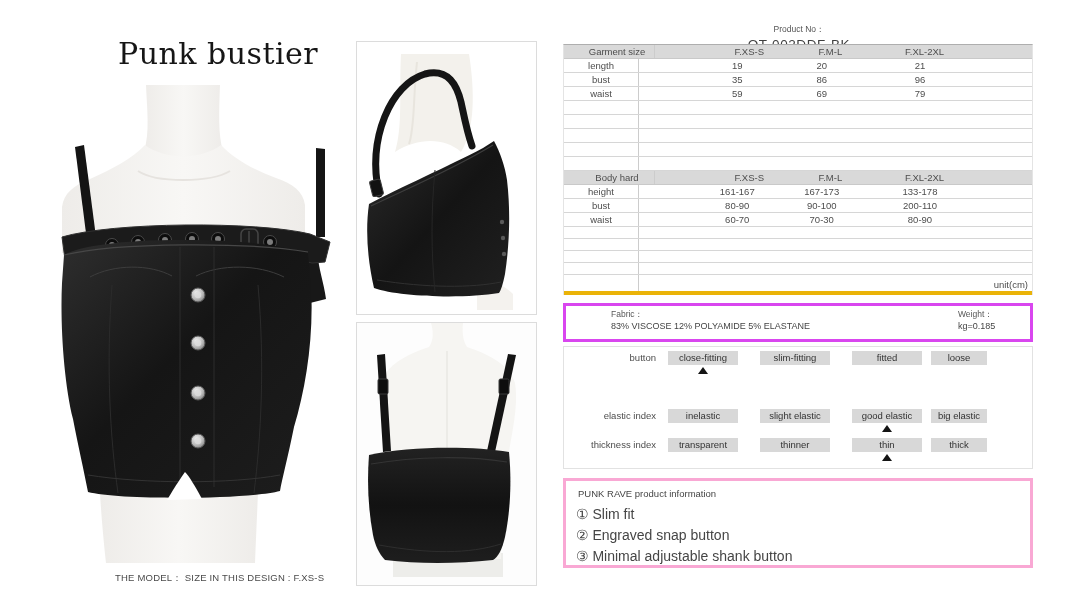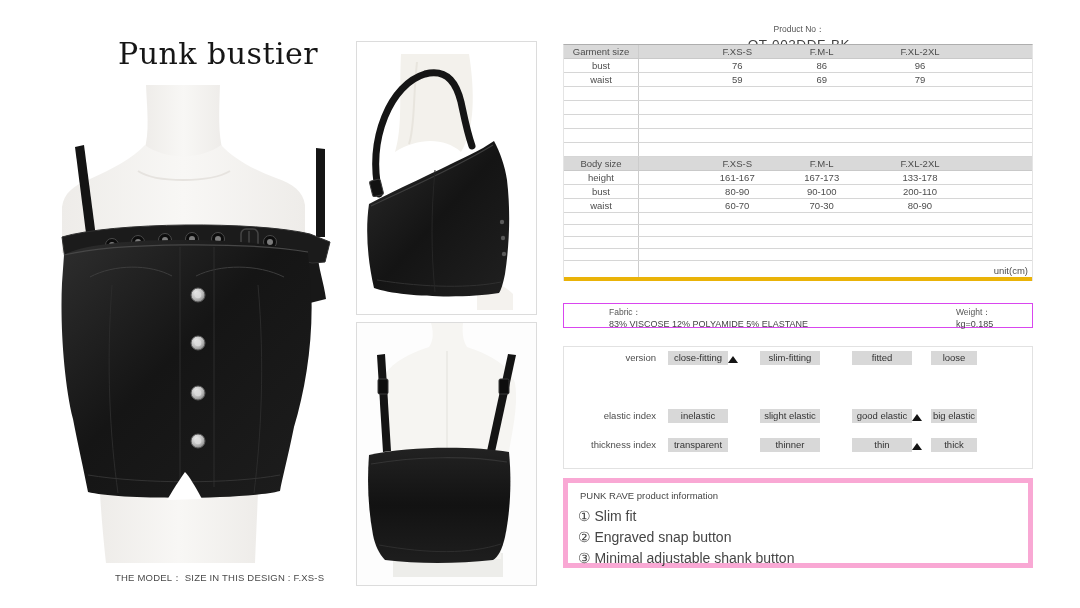--- a/index.html
+++ b/index.html
@@ -30,64 +30,64 @@
   #product-no { position:absolute; top:12px; left:0; width:100%; text-align:center;margin-top:12px; }
   #product-no .lbl { font-size:8.5px; color:#555; }
   #product-no .num { font-size:13.5px; color:#3f3f3f; letter-spacing:0.6px; margin-top:1px; }
 
   #size-table {
     position:absolute; top:44px; left:0; width:470px;
     border-top:1px solid #aeaeae; border-left:1px solid #e4e4e4; border-right:1px solid #e4e4e4;
   }
   .trow { display:flex; height:14px; border-bottom:1px solid #d6d6d6; }
   .trow.short { height:12px; }
-  .trow.header { background:#d9d9d9; border-bottom-color:#c9c9c9; }
+  .trow.header { background:#d9d9d9; border-bottom-color:#c9c9c9;padding-left:16px; }
   .tlabel {
     width:75px; border-right:1px solid #cccccc; text-align:center;
     font-size:9.5px; line-height:13px; color:#4d4d4d;
   }
   .tdata { flex:1; position:relative; font-size:9.5px; color:#4d4d4d; }
   .tdata span { position:absolute; transform:translateX(-50%); line-height:13px; white-space:nowrap; }
   .c1 { left:25%; } .c2 { left:46.5%; } .c3 { left:71.5%; }
   .unit-row { height:20px; border-bottom:4px solid #eab308; }
   .unit-row .tdata { text-align:right; padding-right:4px; line-height:19px; }
 
   #fabric-box {
-    position:absolute; top:303px; left:0; width:470px; height:25px;
-    border:1px solid #d946ef;
+    position:absolute; top:303px; left:0; width:470px; height:39px;
+    border:3px solid #d946ef;
   }
   #fabric-box .fl { position:absolute; left:45px; top:3px; }
   #fabric-box .fr { position:absolute; left:392px; top:3px; }
   #fabric-box .k { font-size:8.5px; color:#575757; line-height:1.35; }
   #fabric-box .v { font-size:9px; color:#454545; line-height:1.35; white-space:nowrap; }
 
   #attr-box {
     position:absolute; top:346px; left:0; width:470px; height:123px;
     border:1px solid #e2e2e2;
   }
   .attr-row { position:absolute; left:0; width:100%; height:24px; }
   .attr-label {
     position:absolute; left:0; width:92px; top:7px; transform:translateY(-50%);
     text-align:right; font-size:9.5px; line-height:10px; color:#4d4d4d;
   }
-  .chip-wrap { position:absolute; top:0; display:flex; flex-direction:row; align-items:center; }
+  .chip-wrap { position:absolute; top:0; display:flex; flex-direction:column; align-items:center; }
   .chip {
     width:100%; height:14px; background:#d8d8d8; text-align:center;
     font-size:9.5px; line-height:14px; color:#333; white-space:nowrap;
   }
   .marker {
     width:0; height:0; margin-top:2px;
     border-left:5px solid transparent; border-right:5px solid transparent;
     border-bottom:7px solid #141414;
   }
   .marker.hidden { visibility:hidden; }
 
   #info-box {
     position:absolute; top:478px; left:0; width:470px; height:90px;
-    border:5px solid #f9a8d4;
+    border:3px solid #f9a8d4;
   }
   #info-title { position:absolute; left:12px; top:7px; font-size:9.5px; color:#454545; }
   .info-item { position:absolute; left:10px; font-size:14px; color:#454545; white-space:nowrap; }
 </style>
 </head>
 <body>
 
 <div id="title" class="abs">Punk bustier</div>
 
 <div id="front-photo" class="abs">
@@ -239,23 +239,31 @@
   <div id="size-table">
       <div class="trow header">
         <div class="tlabel">Garment size</div>
         <div class="tdata">
           <span class="c1">F.XS-S</span>
           <span class="c2">F.M-L</span>
           <span class="c3">F.XL-2XL</span>
         </div>
       </div>
       <div class="trow">
+        <div class="tlabel">length</div>
+        <div class="tdata">
+          <span class="c1">19</span>
+          <span class="c2">20</span>
+          <span class="c3">21</span>
+        </div>
+      </div>
+      <div class="trow">
         <div class="tlabel">bust</div>
         <div class="tdata">
-          <span class="c1">76</span>
+          <span class="c1">35</span>
           <span class="c2">86</span>
           <span class="c3">96</span>
         </div>
       </div>
       <div class="trow">
         <div class="tlabel">waist</div>
         <div class="tdata">
           <span class="c1">59</span>
           <span class="c2">69</span>
           <span class="c3">79</span>
@@ -275,21 +283,21 @@
       </div>
       <div class="trow">
         <div class="tlabel"></div>
         <div class="tdata"></div>
       </div>
       <div class="trow">
         <div class="tlabel"></div>
         <div class="tdata"></div>
       </div>
       <div class="trow header">
-        <div class="tlabel">Body size</div>
+        <div class="tlabel">Body hard</div>
         <div class="tdata">
           <span class="c1">F.XS-S</span>
           <span class="c2">F.M-L</span>
           <span class="c3">F.XL-2XL</span>
         </div>
       </div>
       <div class="trow">
         <div class="tlabel">height</div>
         <div class="tdata">
           <span class="c1">161-167</span>
@@ -341,21 +349,21 @@
       <div class="v">83%  VISCOSE 12% POLYAMIDE 5% ELASTANE</div>
     </div>
     <div class="fr">
       <div class="k">Weight：</div>
       <div class="v">kg=0.185</div>
     </div>
   </div>
 
   <div id="attr-box">
       <div class="attr-row" style="top: 4px;">
-        <div class="attr-label">version</div>
+        <div class="attr-label">button</div>
         <div class="chip-wrap" style="left: 104px; width: 70px;">
           <div class="chip">close-fitting</div>
           <div class="marker"></div>
         </div>
         <div class="chip-wrap" style="left: 196px; width: 70px;">
           <div class="chip">slim-fitting</div>
           <div class="marker hidden"></div>
         </div>
         <div class="chip-wrap" style="left: 288px; width: 70px;">
           <div class="chip">fitted</div>

